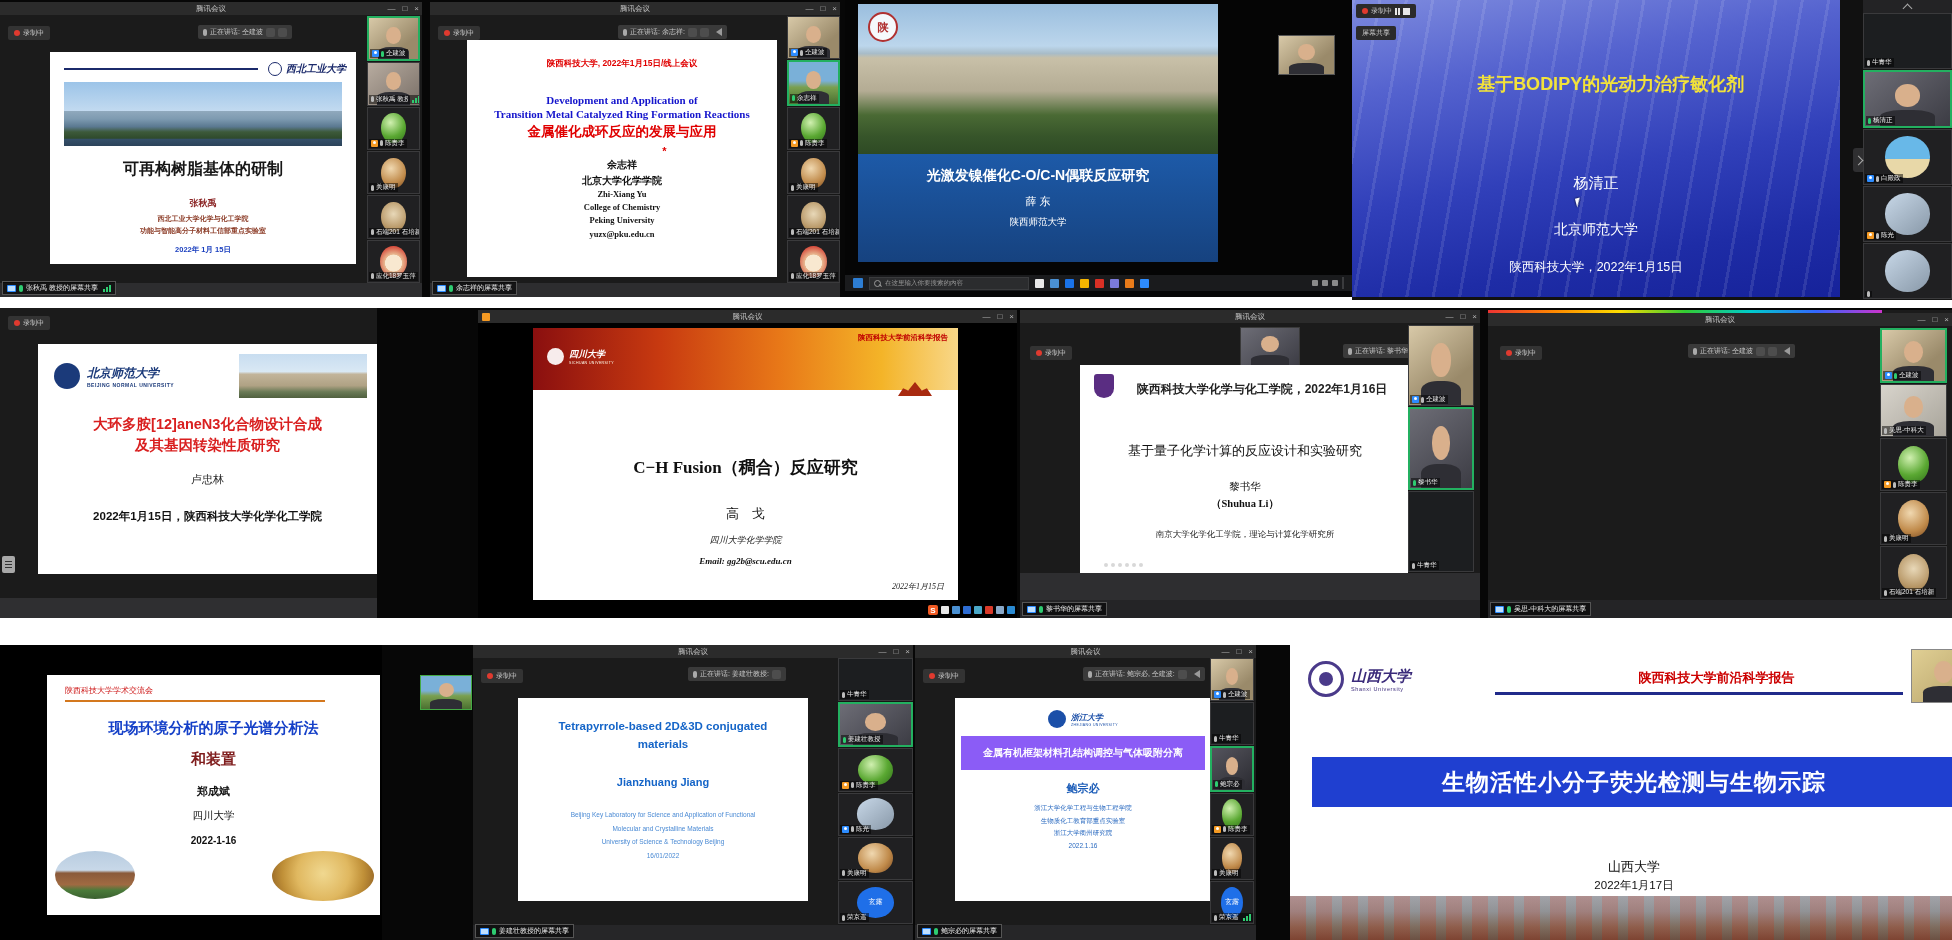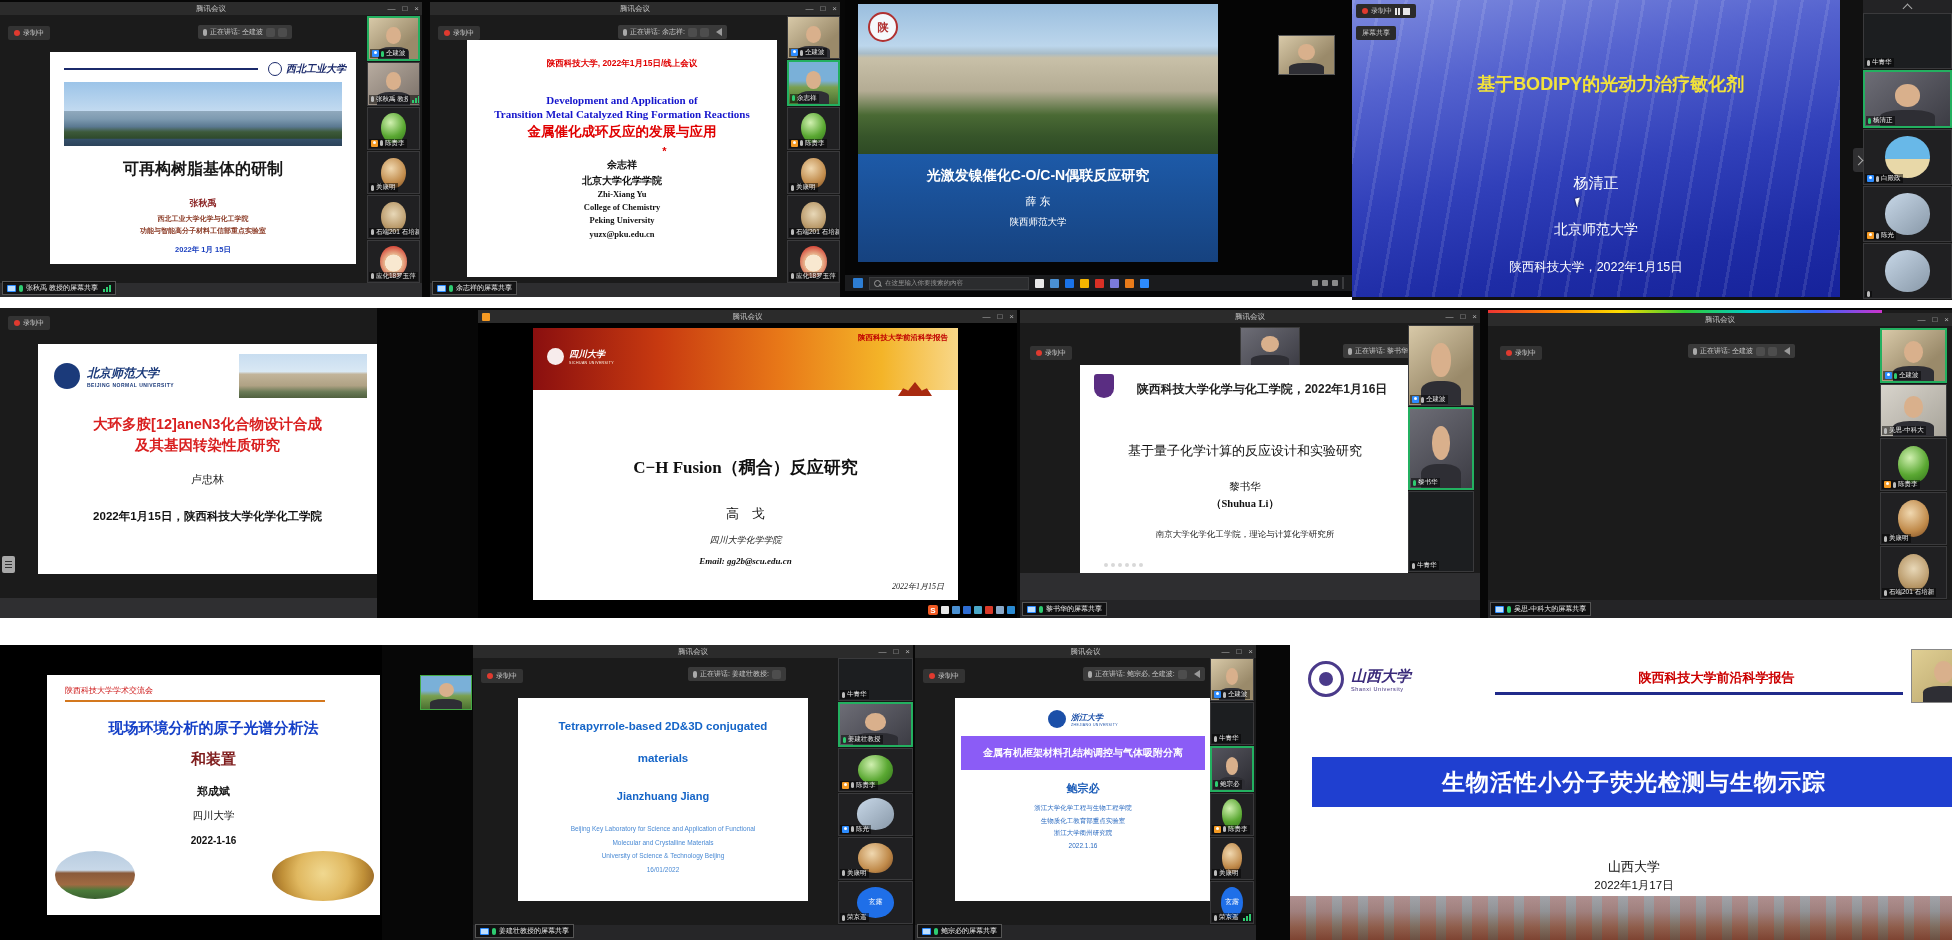--- a/index.html
+++ b/index.html
@@ -647,21 +647,21 @@
     <span class="recdot"></span>
     <span class="rectext">录制中</span>
   </div>
   <div class="speakpill" style="left:215px;top:22px;">
     <span class="micbar"></span>
     <span class="txt">正在讲话: 姜建壮教授:</span>
     <span class="fadeico"></span>
   </div>
   <div class="slide" style="left:45px;top:53px;width:290px;height:203px;">
     <div class="ctr" style="margin-top:22px;font-size:11.5px;font-weight:bold;color:#1565c8;">Tetrapyrrole-based 2D&amp;3D conjugated</div>
-    <div class="ctr" style="margin-top:20px;font-size:11.5px;font-weight:bold;color:#1565c8;">materials</div>
+    <div class="ctr" style="margin-top:6px;font-size:11.5px;font-weight:bold;color:#1565c8;">materials</div>
     <div class="ctr" style="margin-top:26px;font-size:11px;font-weight:bold;color:#1565c8;">Jianzhuang Jiang</div>
     <div class="ctr" style="margin-top:20px;font-size:6.5px;color:#4a8ad4;line-height:2.1;">
       <div>Beijing Key Laboratory for Science and Application of Functional</div>
       <div>Molecular and Crystalline Materials</div>
       <div>University of Science &amp; Technology Beijing</div>
       <div>16/01/2022</div>
     </div>
   </div>
   <div class="bottombar" style="height:15px;background:#262628;">
     <div class="sharechip">

